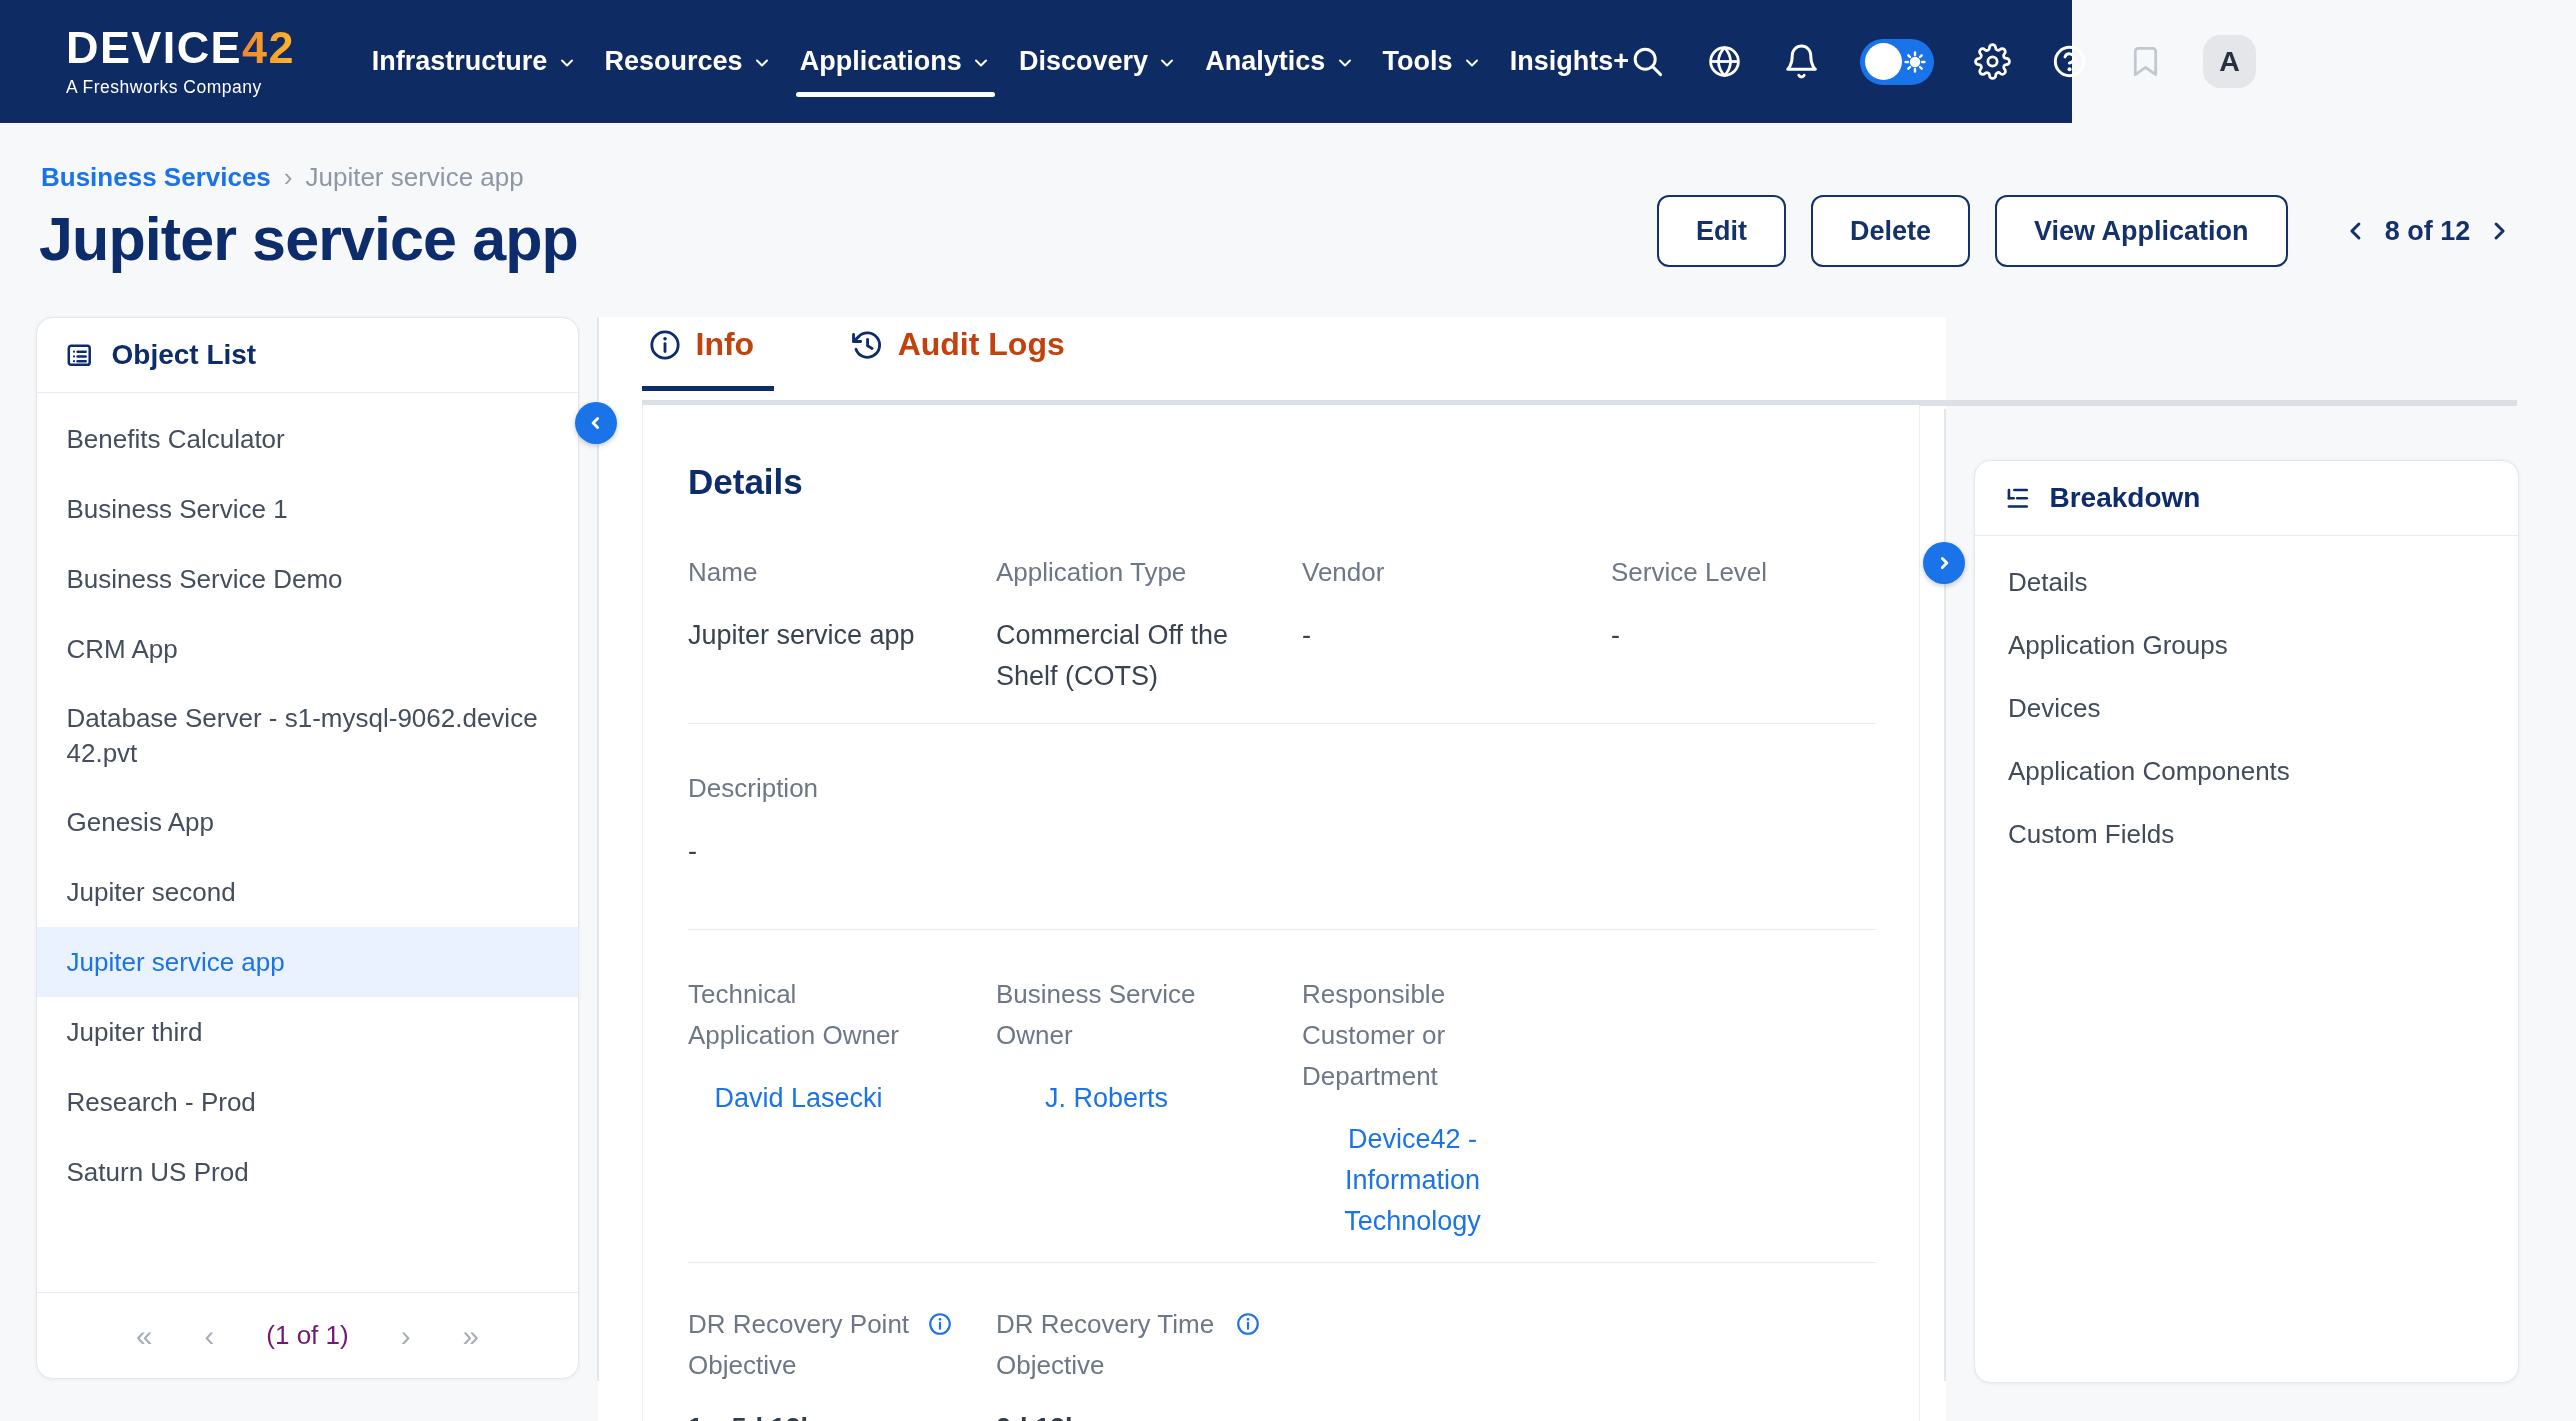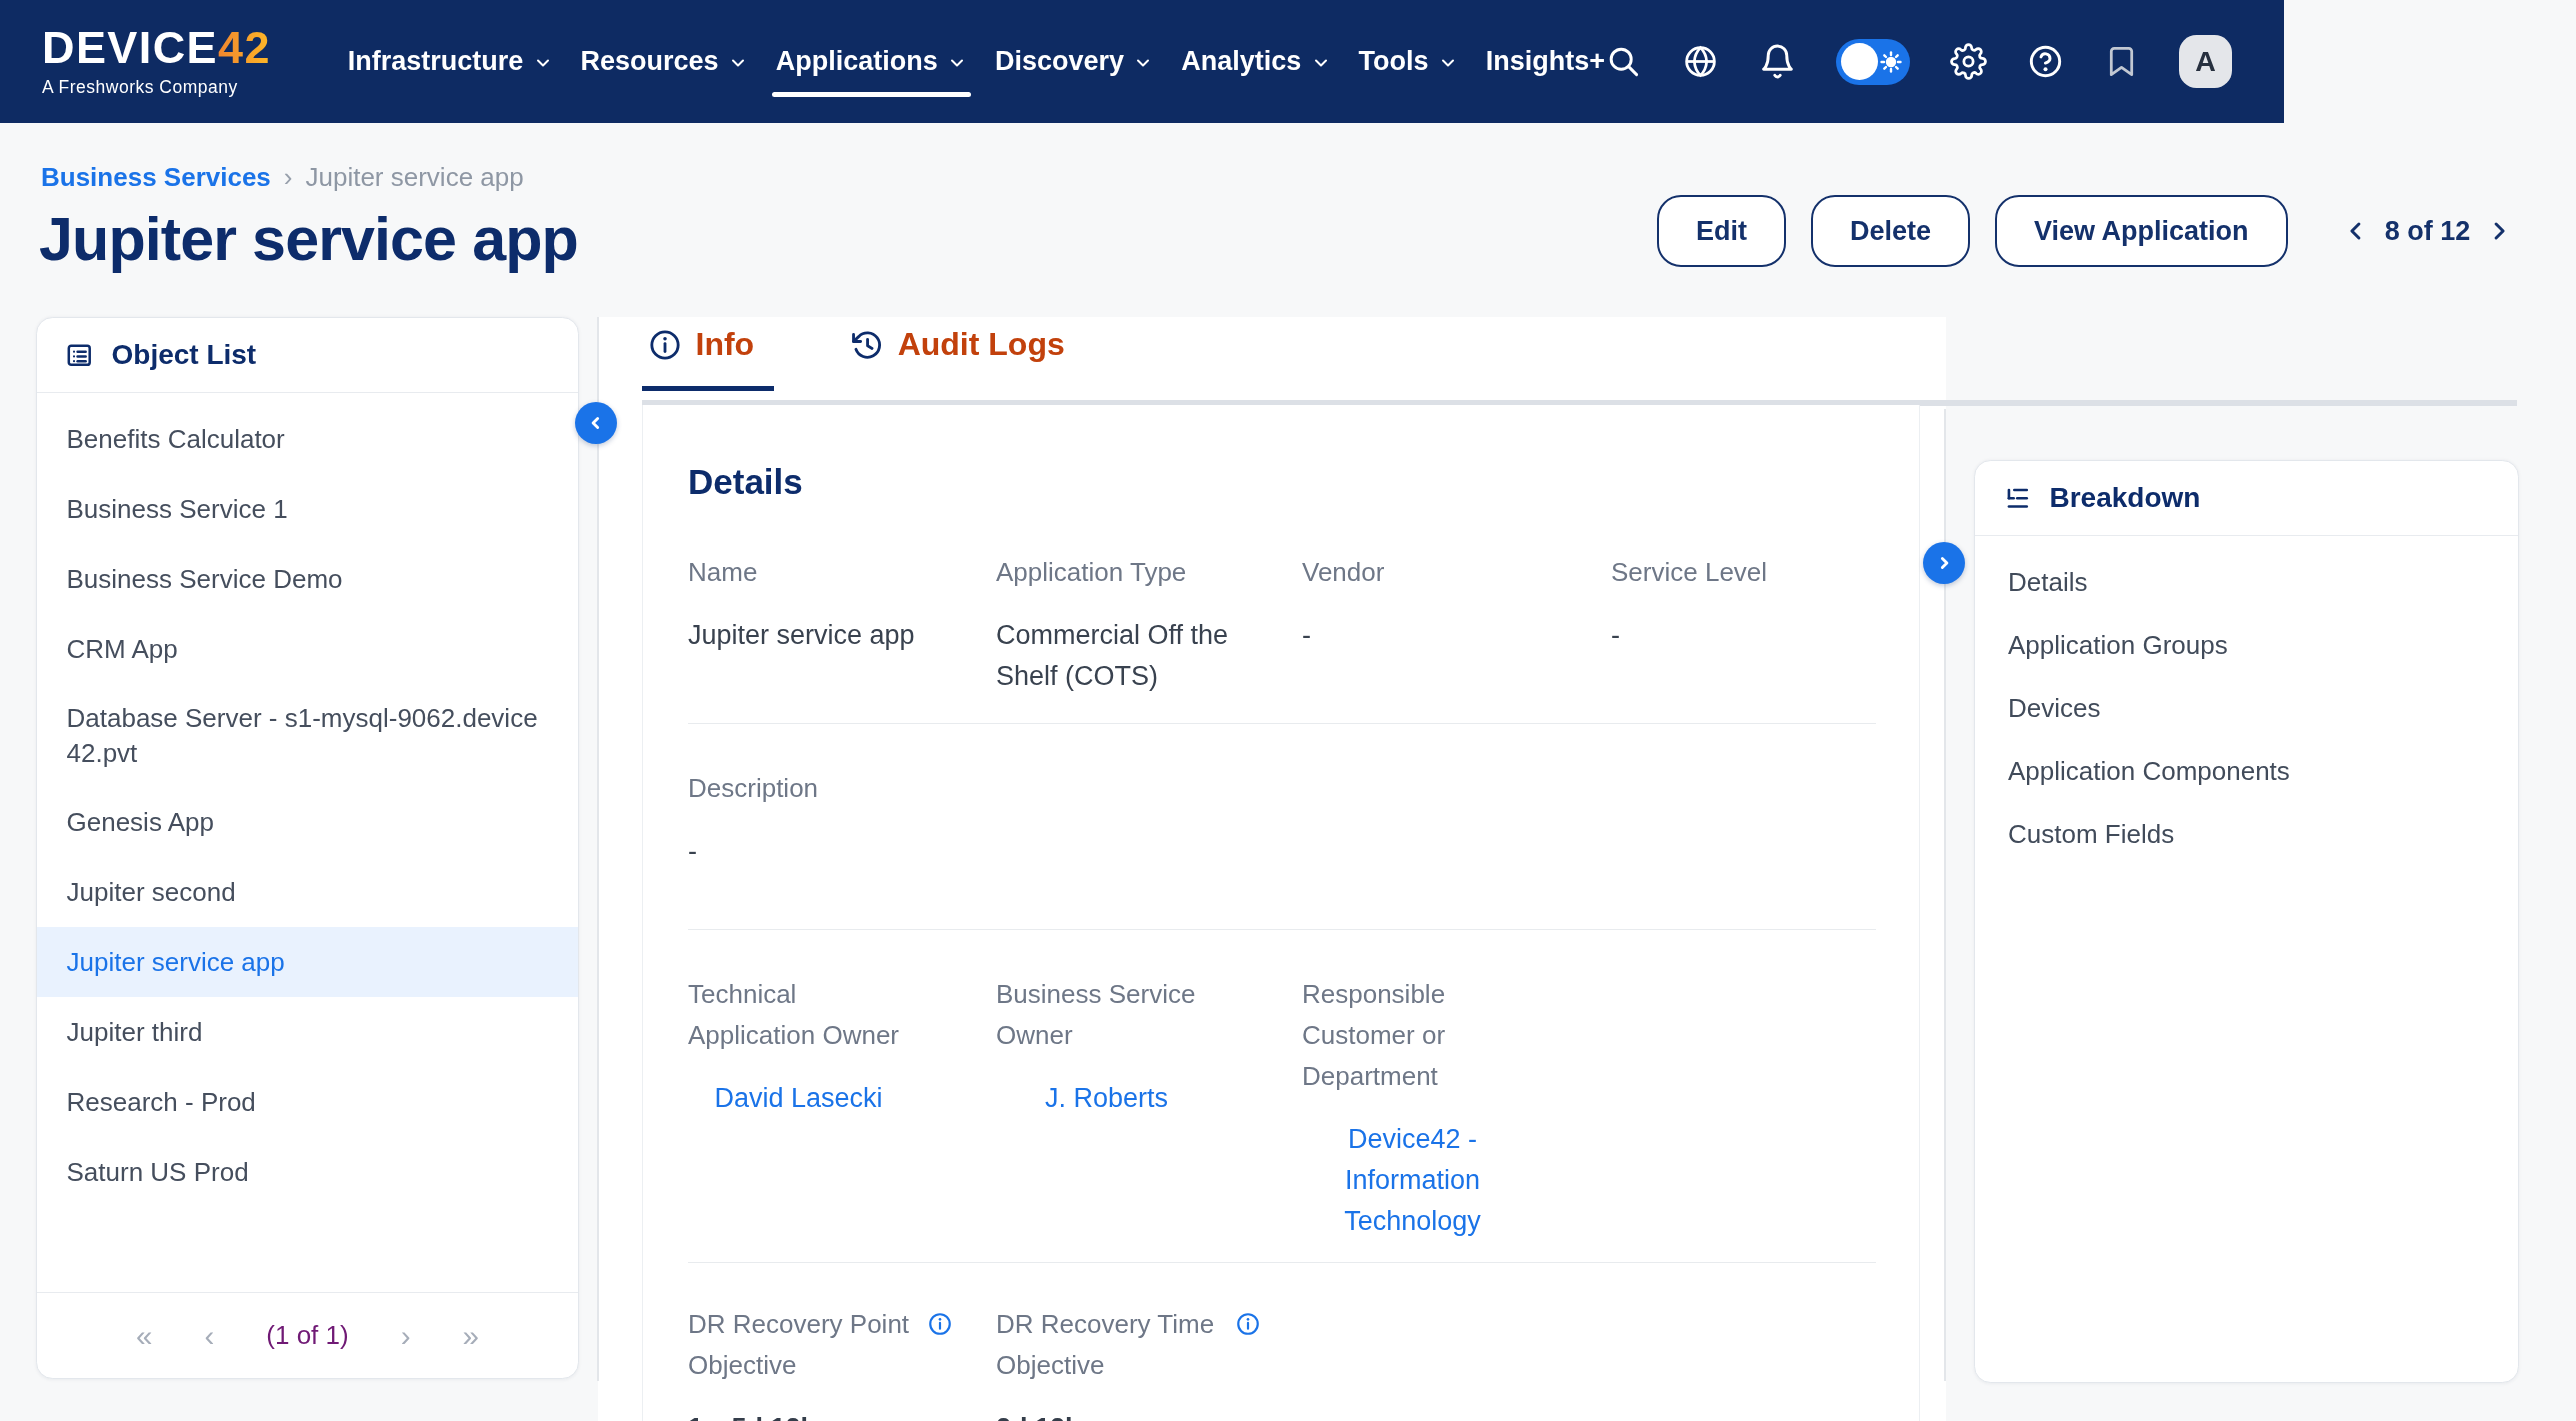--- a/index.html
+++ b/index.html
@@ -1,21 +1,21 @@
 <!DOCTYPE html>
 <html style="font-size:14.7px"><head>
 <meta charset="utf-8">
 <style>
   * { margin:0; padding:0; box-sizing:border-box; }
   html,body { width:2576px; height:1421px; }
   body { font-family:"Liberation Sans", sans-serif; background:#f7f8f9; overflow:hidden; }
   .screen { position:relative; width:2576px; height:1421px; background:#f7f8f9; }
 
   
-  .navbar { position:absolute; top:0; left:0; width:2284px; height:123px; background:#0e2b63; display:flex; align-items:center; z-index:30; }
+  .navbar { position:absolute; top:0; left:0; width:2072px; height:123px; background:#0e2b63; display:flex; align-items:center; z-index:30;padding-left:24px; }
   .brand { margin-left:42px; display:flex; flex-direction:column; cursor:pointer; }
   .brand-name { font-size:45px; font-weight:800; color:#ffffff; letter-spacing:1.4px; line-height:1; }
   .brand-accent { background:linear-gradient(90deg,#f0862f,#fdb827); -webkit-background-clip:text; background-clip:text; color:transparent; }
   .brand-tagline { margin-top:7.4px; font-size:17.5px; color:#ffffff; letter-spacing:0.5px; }
   .menu { display:flex; align-items:stretch; height:123px; margin-left:77px; gap:28px; }
   .menu-item { position:relative; display:flex; align-items:center; gap:9.2px; color:#ffffff; font-size:27px; font-weight:600; cursor:pointer; }
   .menu-item .caret { margin-top:3.7px; }
   .menu-item.active::after { content:""; position:absolute; left:-3.7px; right:-3.7px; bottom:26px; height:5.5px; background:#ffffff; border-radius:2.8px; }
   .nav-actions { margin-left:auto; margin-right:61px; display:flex; align-items:center; gap:40px; }
   .nav-icon { display:flex; align-items:center; justify-content:center; cursor:pointer; }
@@ -24,21 +24,21 @@
   .toggle-sun { position:absolute; right:7.4px; top:11px; }
   .avatar { width:53px; height:53px; border-radius:17.5px; background:#e4e6ea; display:flex; align-items:center; justify-content:center; font-size:28.5px; font-weight:700; color:#27303f; cursor:pointer; }
 
   
   .breadcrumb { position:absolute; left:41px; top:162px; font-size:26px; display:flex; gap:13px; align-items:baseline; }
   .crumb-link { color:#1a73e8; font-weight:600; cursor:pointer; }
   .crumb-sep { color:#98a0ac; }
   .crumb-current { color:#8e97a4; }
   .page-title { position:absolute; left:39px; top:204px; font-size:61px; font-weight:800; color:#0d2c6b; letter-spacing:-0.9px; }
   .header-actions { position:absolute; right:63px; top:195px; height:72px; display:flex; align-items:center; gap:25px; }
-  .btn { height:72px; padding:0 37px; background:#ffffff; border:2.8px solid #14316b; border-radius:24px; color:#14316b; font-size:27px; font-weight:700; font-family:"Liberation Sans",sans-serif; display:flex; align-items:center; cursor:pointer; }
+  .btn { height:72px; padding:0 37px; background:#ffffff; border:2.8px solid #14316b; border-radius:12px; color:#14316b; font-size:27px; font-weight:700; font-family:"Liberation Sans",sans-serif; display:flex; align-items:center; cursor:pointer; }
   .record-pager { display:flex; align-items:center; gap:14.7px; margin-left:29.5px; }
   .pager-text { font-size:27px; font-weight:700; color:#14316b; }
   .pager-chev { display:flex; align-items:center; cursor:pointer; }
 
   
   .white-zone { position:absolute; left:598px; top:317px; width:1348px; height:1105px; background:#ffffff; z-index:1; }
   .rail { position:absolute; width:1.8px; background:#e3e6ea; z-index:4; }
   .rail-left { left:597px; top:317px; height:1064px; }
   .rail-right { left:1944px; top:409px; height:972px; }
   .rail-btn { position:absolute; width:42px; height:42px; border-radius:50%; background:#1a73e8; display:flex; align-items:center; justify-content:center; z-index:6; cursor:pointer; box-shadow:0 1.8px 5.5px rgba(13,44,107,.25); }

